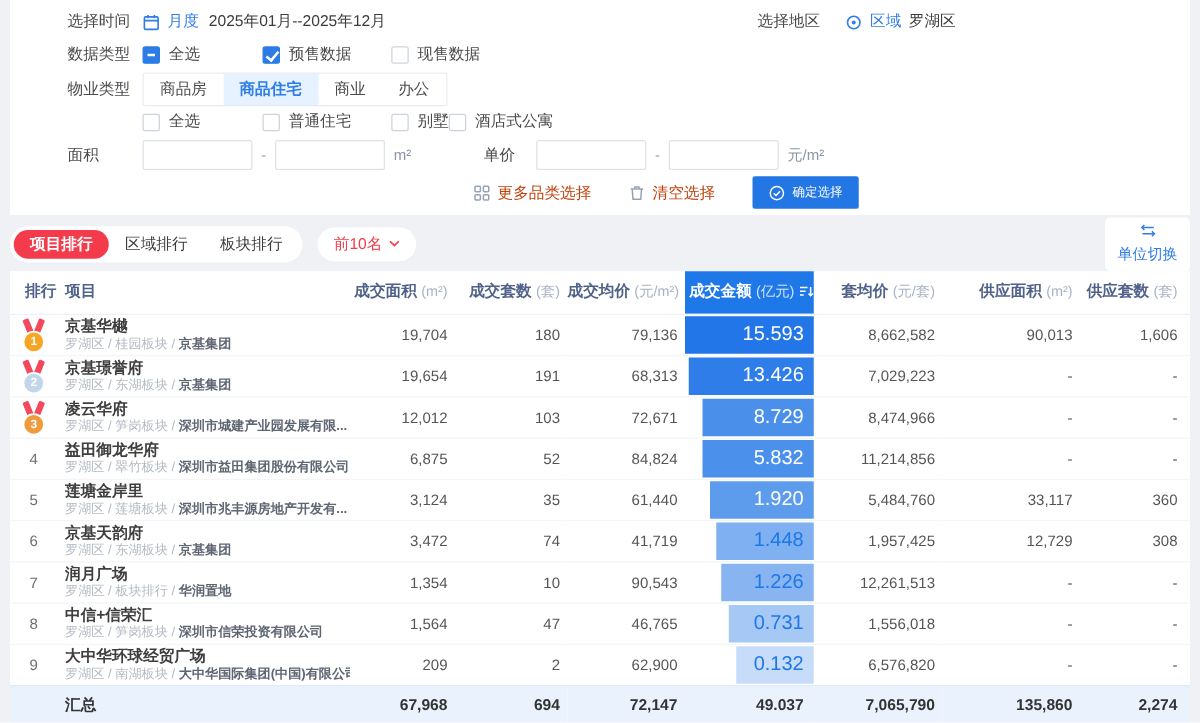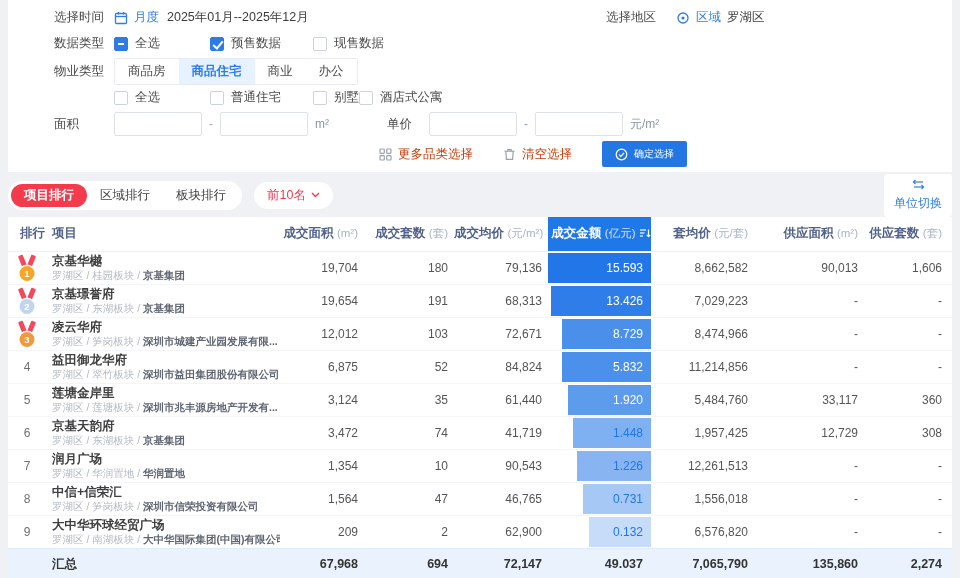--- a/index.html
+++ b/index.html
@@ -81,21 +81,21 @@
     background:#f4485c; transform:rotate(22deg); border-radius:1px; }
   .rank-badge[class*="medal-"] .rank-num { position:absolute; bottom:0; left:50%; transform:translateX(-50%);
     width:15px; height:15px; border-radius:50%; display:flex; align-items:center; justify-content:center;
     color:#fff; font-weight:bold; font-size:9.5px; box-shadow:0 0 0 1.5px #fff; z-index:1; }
   .medal-gold .rank-num { background:#f7a525; }
   .medal-silver .rank-num { background:#c2d6eb; }
   .medal-bronze .rank-num { background:#ef9a3d; }
 
   .td-bar { position:relative; padding:0; }
   .bar { position:absolute; right:0; top:1px; bottom:1px; display:flex; align-items:center; justify-content:flex-end;
-    padding-right:8px; font-size:12px; }
+    padding-right:8px; font-size:16px; }
 
   tr.summary { background:#e9f2fd; height:32px; }
   tr.summary td { border-top:1px solid #dfeafa; font-weight:bold; color:#333; font-size:12.5px; }
   tr.summary td.num { color:#333; }
   .sum-amount { padding-right:8px !important; }
 
   .icon { flex:none; display:inline-flex; }
 </style>
 </head>
 <body>
@@ -451,21 +451,21 @@
         </tr>
 
         <tr>
           <td>
             <span class="rank-badge">
               <span class="rank-num">7</span>
             </span>
           </td>
           <td>
             <div class="p-name">润月广场</div>
-            <div class="p-sub"><span>罗湖区 / 华润置地 / </span><span class="dev">华润置地</span></div>
+            <div class="p-sub"><span>罗湖区 / 板块排行 / </span><span class="dev">华润置地</span></div>
           </td>
           <td class="num">1,354</td>
           <td class="num">10</td>
           <td class="num">90,543</td>
           <td class="td-bar">
             <div class="bar" style="width: 72%; background: rgb(136, 181, 241);">
               <span style="color: rgb(31, 120, 232);">1.226</span>
             </div>
           </td>
           <td class="num">12,261,513</td>

